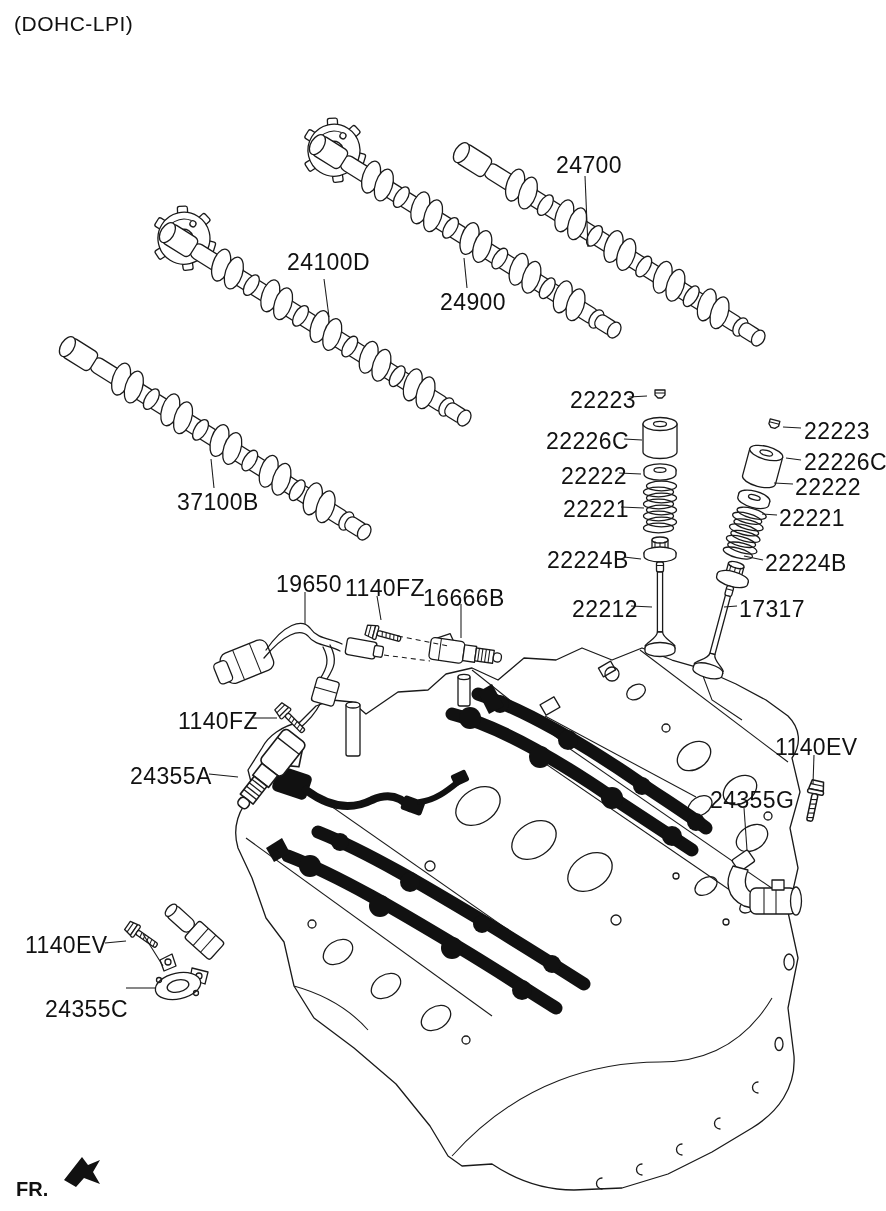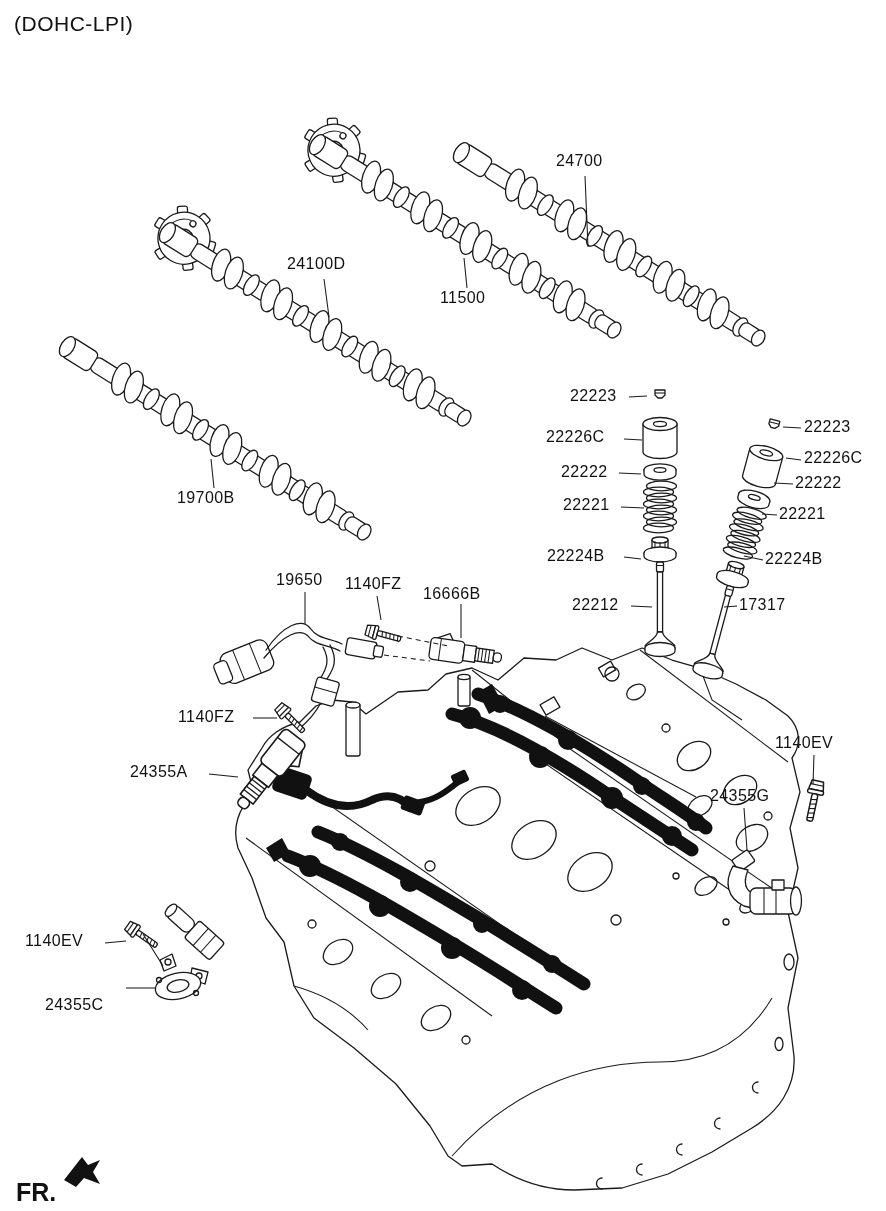--- a/index.html
+++ b/index.html
@@ -1,21 +1,21 @@
 <!DOCTYPE html>
 <html><head>
 <meta charset="utf-8">
 <style>
   html,body{margin:0;padding:0;background:#ffffff;}
   .stage{position:relative;width:886px;height:1211px;background:#fff;overflow:hidden;
          font-family:"Liberation Sans", sans-serif;}
   .stage svg{position:absolute;left:0;top:0;}
-  .part-label{position:absolute;font-size:16px;color:#111;white-space:nowrap;letter-spacing:.4px;}
+  .part-label{position:absolute;font-size:23px;color:#111;white-space:nowrap;letter-spacing:.4px;}
   .variant-title{position:absolute;font-size:21px;color:#111;letter-spacing:.5px;}
-  .fr-label{position:absolute;font-size:25px;font-weight:bold;color:#111;}
+  .fr-label{position:absolute;font-size:20px;font-weight:bold;color:#111;}
   
   .ln{fill:#ffffff;stroke:#1a1a1a;stroke-width:1.3;stroke-linejoin:round;stroke-linecap:round;}
   .nf{fill:none;stroke:#1a1a1a;stroke-width:1.3;stroke-linejoin:round;stroke-linecap:round;}
   .thin{fill:none;stroke:#1a1a1a;stroke-width:1.05;}
   .blk{fill:#111111;stroke:none;}
   .rail{fill:none;stroke:#111111;stroke-width:13;stroke-linecap:round;}
   .wirek{fill:none;stroke:#111111;stroke-width:8;stroke-linecap:round;}
 </style>
 </head>
 <body>
@@ -339,23 +339,23 @@
     <line class="thin" x1="398" y1="636" x2="448" y2="646" stroke-dasharray="5 4"></line>
     <line class="thin" x1="384" y1="655" x2="430" y2="661" stroke-dasharray="5 4"></line>
   </g>
 
   <path class="blk" d="M 64,1180 L 82,1157 L 88,1165 L 100,1160 L 93,1172 L 100,1184 L 84,1178 L 76,1187 Z"></path>
 </svg>
 
 <div class="variant-title" style="left:14px;top:12px">(DOHC-LPI)</div>
 
 <div class="part-label" style="left:556px;top:152px">24700</div>
-<div class="part-label" style="left:287px;top:255px">24100D</div>
-<div class="part-label" style="left:440px;top:289px">11500</div>
-<div class="part-label" style="left:177px;top:489px">19700B</div>
+<div class="part-label" style="left:287px;top:249px">24100D</div>
+<div class="part-label" style="left:440px;top:289px">24900</div>
+<div class="part-label" style="left:177px;top:489px">37100B</div>
 
 <div class="part-label" style="left:570px;top:387px">22223</div>
 <div class="part-label" style="left:546px;top:428px">22226C</div>
 <div class="part-label" style="left:561px;top:463px">22222</div>
 <div class="part-label" style="left:563px;top:496px">22221</div>
 <div class="part-label" style="left:547px;top:547px">22224B</div>
 <div class="part-label" style="left:572px;top:596px">22212</div>
 
 <div class="part-label" style="left:804px;top:418px">22223</div>
 <div class="part-label" style="left:804px;top:449px">22226C</div>

